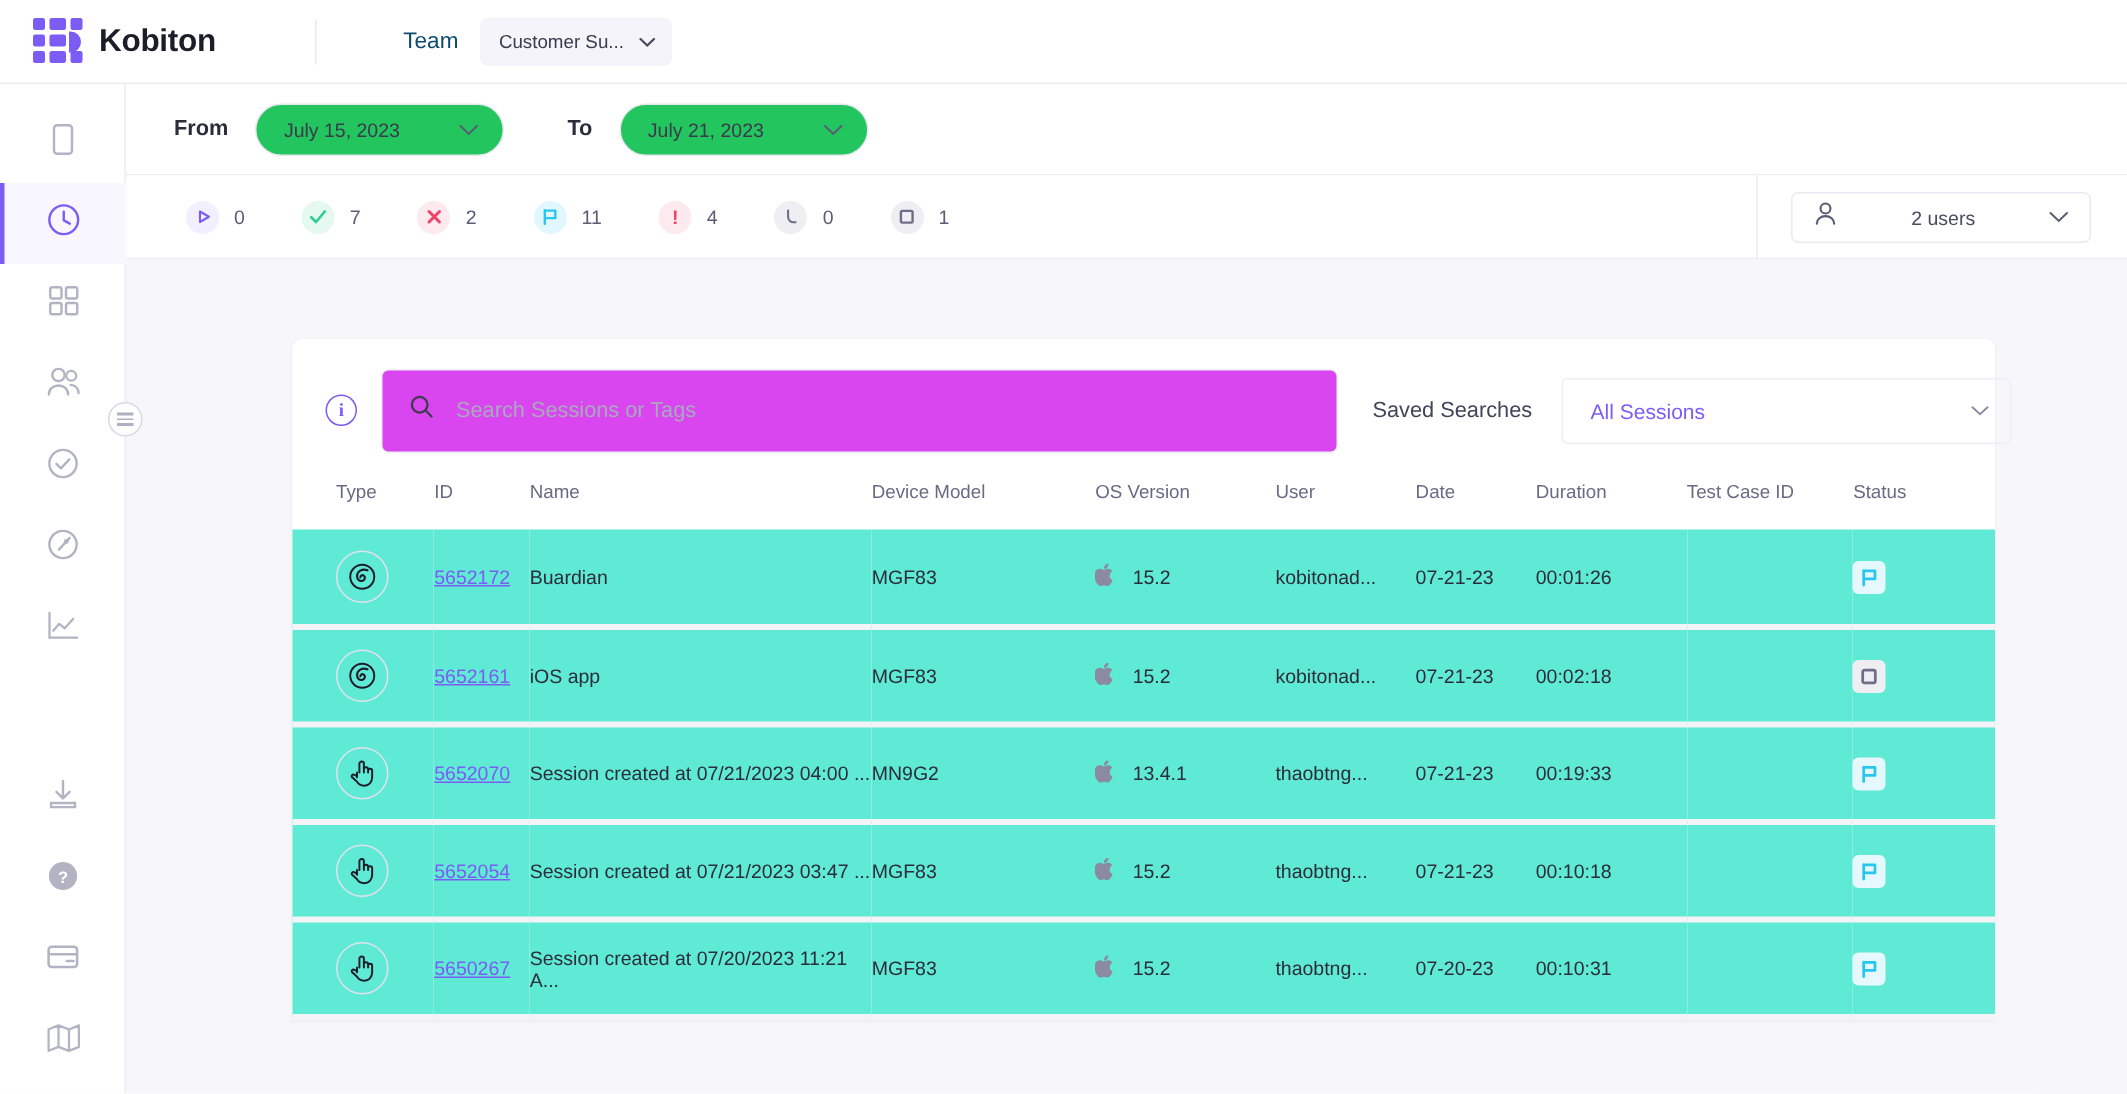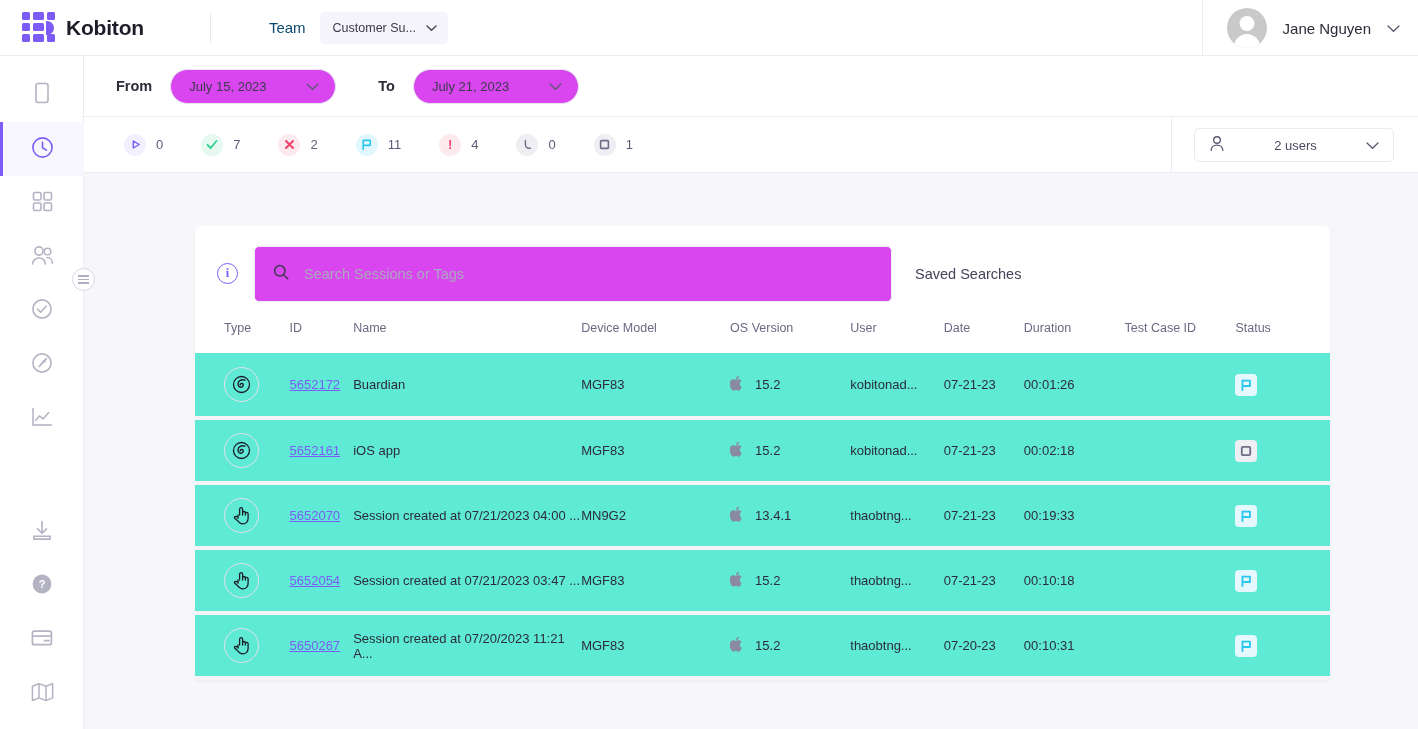--- a/index.html
+++ b/index.html
@@ -94,21 +94,21 @@
 
   
   .filterbar {
     position: absolute; top: 56px; left: 84px; width: 1334px; height: 61px;
     background: #fff; border-bottom: 1px solid #ececf3;
     display: flex; align-items: center; padding-left: 32px;
   }
   .f-label { font-size: 14.5px; font-weight: 700; color: #2c2c3a; }
   .date-select {
     height: 35px; width: 166px; margin-left: 18px;
-    border: 1px solid #e6e6ef; border-radius: 18px; background: #d946ef;
+    border: 1px solid #e6e6ef; border-radius: 18px; background: #22c55e;
     display: flex; align-items: center; justify-content: space-between;
     padding: 0 16px 0 18px; font-size: 13px; color: #3b3b4c; cursor: pointer;
   }
   .gap-to { margin-left: 42px; }
 
   
   .statusbar {
     position: absolute; top: 117px; left: 84px; width: 1334px; height: 56px;
     background: #fff; border-bottom: 1px solid #ececf3;
     display: flex; align-items: center;
@@ -230,29 +230,20 @@
     <div class="topdiv"></div>
     <span class="team-label">Team</span>
     <div class="team-select">
       <span>Customer Su...</span>
       <span class="chev">
         <svg width="11" height="7" viewBox="0 0 11 7">
             <path d="M1 1l4.5 4.3L10 1" stroke="#4a4a60" stroke-width="1.5" fill="none" stroke-linecap="round"></path>
           </svg>
       </span>
     </div>
-    <div class="profile">
-      <span class="avatar"></span>
-      <span class="profile-name">Jane Nguyen</span>
-      <span>
-        <svg width="13" height="8" viewBox="0 0 13 8">
-            <path d="M1 1l5.5 5.3L12 1" stroke="#5a5a72" stroke-width="1.3" fill="none" stroke-linecap="round"></path>
-          </svg>
-      </span>
-    </div>
   </div>
 
   <div class="sidebar">
     <div class="side-top">
       <div class="side-item">
         <span>
           <svg width="20" height="22" viewBox="0 0 20 22">
               <rect x="4" y="1.5" width="12" height="19" rx="2.2" stroke="currentColor" stroke-width="1.6" fill="none"></rect>
             </svg>
         </span>
@@ -467,20 +458,28 @@
         <div class="search-box">
           <span class="mag">
             <svg width="16" height="16" viewBox="0 0 16 16">
                 <circle cx="6.8" cy="6.8" r="5.2" stroke="#3b3b4c" stroke-width="1.5" fill="none"></circle>
                 <path d="M10.7 10.7l4 4" stroke="#3b3b4c" stroke-width="1.5" stroke-linecap="round"></path>
               </svg>
           </span>
           <input type="text" placeholder="Search Sessions or Tags" value="" style="">
         </div>
         <span class="saved-lbl">Saved Searches</span>
+        <div class="saved-select">
+          <span class="sv">All Sessions</span>
+          <span>
+            <svg width="12" height="8" viewBox="0 0 12 8">
+                <path d="M1 1.5l5 4.6 5-4.6" stroke="#8b8ba3" stroke-width="1.3" fill="none" stroke-linecap="round"></path>
+              </svg>
+          </span>
+        </div>
       </div>
 
       <table>
         <thead>
           <tr>
             <th class="c-type">Type</th>
             <th class="c-id">ID</th>
             <th class="c-name">Name</th>
             <th class="c-dev">Device Model</th>
             <th class="c-os">OS Version</th>

